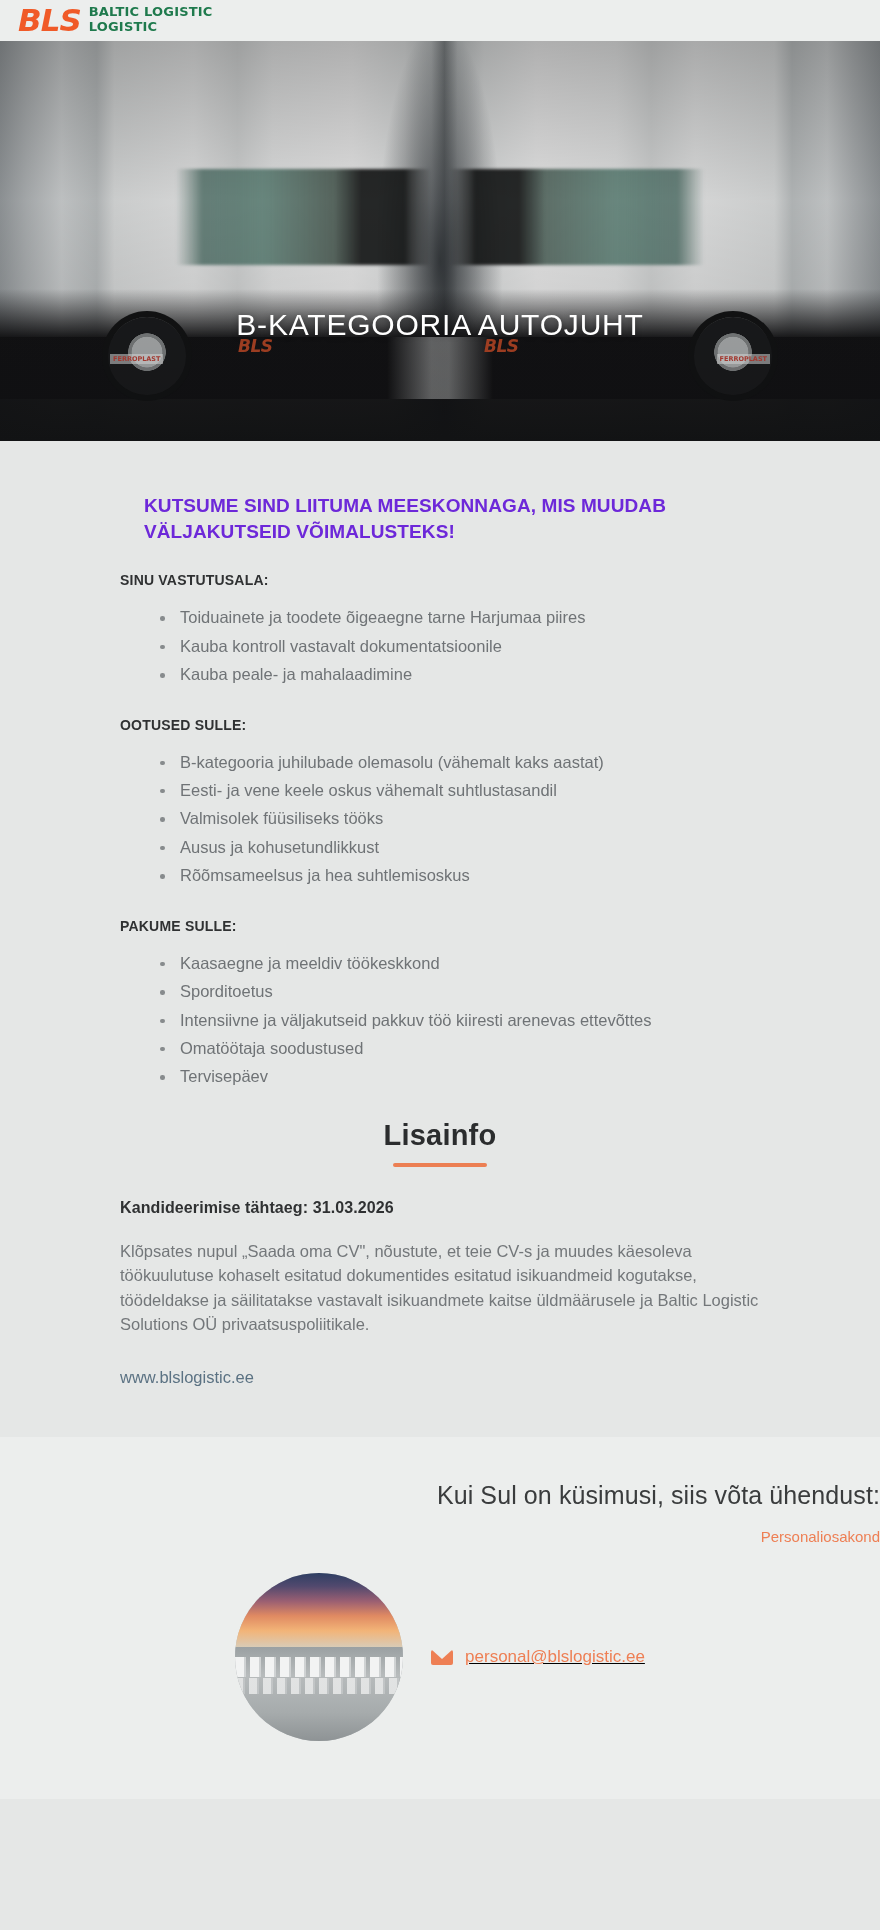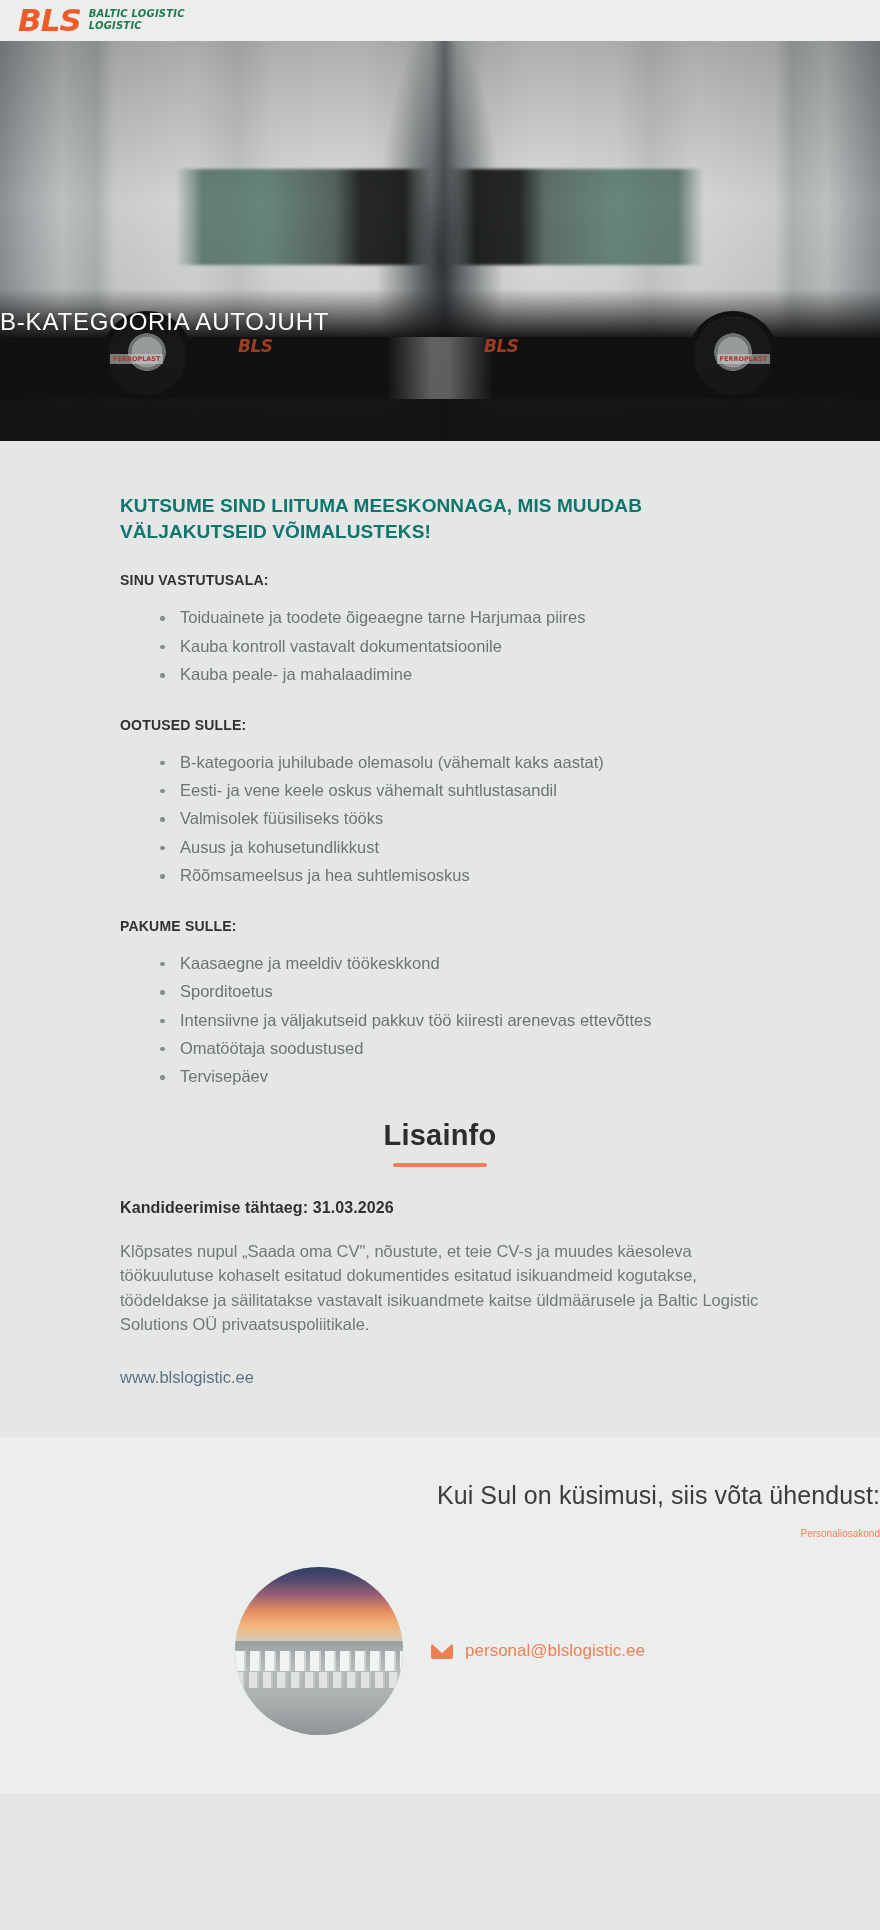--- a/index.html
+++ b/index.html
@@ -26,22 +26,21 @@
     font-weight:bold;
     font-style:italic;
     font-size:31px;
     letter-spacing:-1px;
     color:#f05a28;
     line-height:1;
   }
   .logo-sub {
     font-family:"DejaVu Sans", sans-serif;
     font-weight:bold;
-    font-style:italic;
-    font-size:10px;
+    font-size:13px;
     line-height:1.12;
     color:#1f7a4d;
     letter-spacing:0.2px;
     padding-bottom:2px;
   }
 
   
   .hero {
     height:400px;
     position:relative;
@@ -106,23 +105,23 @@
   .hero-wheel.l { left:108px; }
   .hero-wheel.r { right:108px; }
   .hero-shade {
     position:absolute; inset:0;
     background:linear-gradient(to bottom, rgba(0,0,0,0.30) 0%, rgba(0,0,0,0.12) 40%, rgba(0,0,0,0.22) 100%);
   }
   .hero-title {
     position:absolute;
     left:0; right:0;
     top:269px;
-    text-align:left;
+    text-align:center;
     color:#ffffff;
-    font-size:24px;
+    font-size:30px;
     font-weight:400;
     letter-spacing:0.8px;
     text-shadow:0 1px 6px rgba(0,0,0,0.35);
     line-height:1;
   }
   .hero-badge {
     position:absolute;
     font-family:"DejaVu Sans", sans-serif;
     font-weight:bold; font-style:italic;
     color:#d1502a;
@@ -142,24 +141,25 @@
   
   .content {
     background:#e5e7e6;
     padding:52px 0 0 0;
   }
   .wrap { width:640px; margin:0 auto; padding:0 0 0 0; }
 
   h1.intro {
     font-size:19px;
     font-weight:bold;
-    color:#0f766e;
+    color:#6d28d9;
     line-height:1.35;
     letter-spacing:0.1px;
     margin-bottom:28px;
+    margin-left:24px;
   }
   h2.section {
     font-size:14px;
     font-weight:bold;
     color:#2f3132;
     letter-spacing:0.2px;
     margin-bottom:18px;
   }
   ul.blist {
     list-style:none;
@@ -231,29 +231,30 @@
     text-align:right;
   }
   .footer-title {
     font-size:25px;
     color:#3a3c3d;
     font-weight:400;
     letter-spacing:0.1px;
     margin-bottom:18px;
   }
   .dept {
-    font-size:10px;
+    font-size:15px;
     color:#ee7f54;
     margin-bottom:28px;
   }
   .contact-row {
     display:flex;
     align-items:center;
     justify-content:center;
     gap:28px;
+    text-decoration:underline;
   }
   .avatar {
     width:168px; height:168px;
     border-radius:50%;
     overflow:hidden;
     position:relative;
     flex:0 0 auto;
     background:#b8bcbe;
   }
   .avatar-sky {

